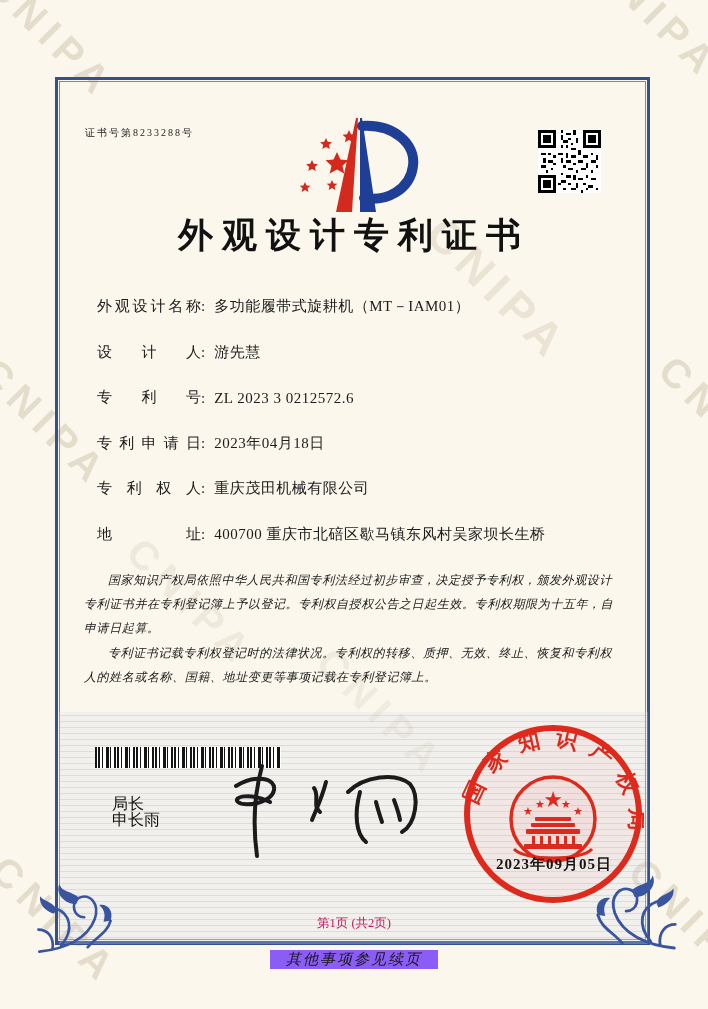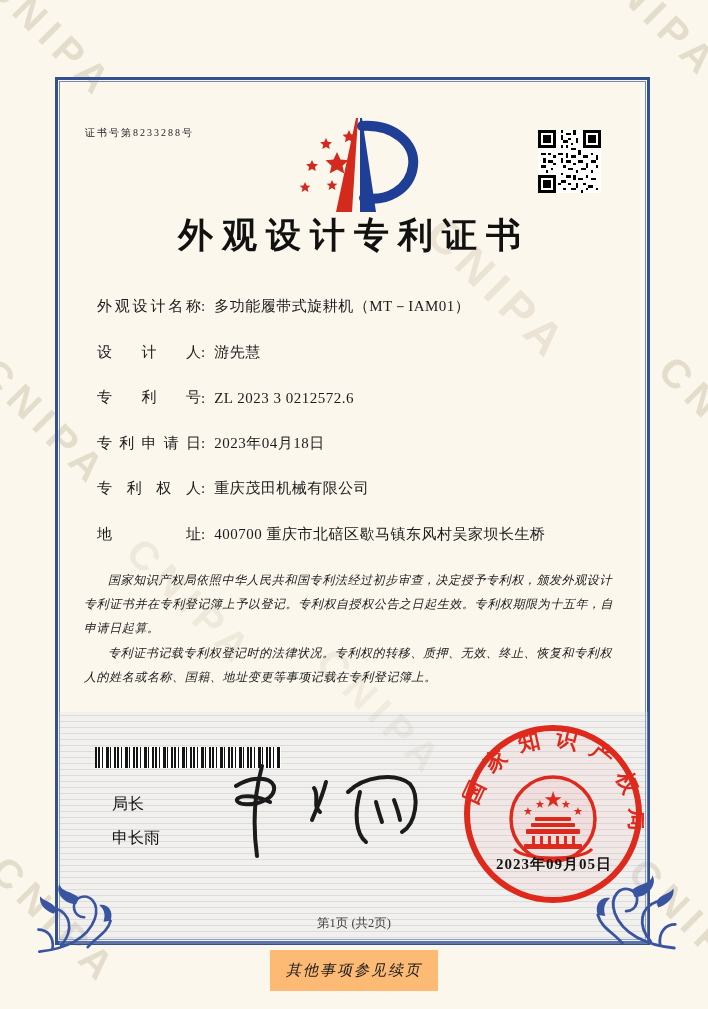--- a/index.html
+++ b/index.html
@@ -75,38 +75,38 @@
     background:repeating-linear-gradient(90deg,
       #141414 0 2px, #fff 2px 3px, #141414 3px 5px, #fff 5px 7px,
       #141414 7px 8px, #fff 8px 11px, #141414 11px 14px, #fff 14px 15px,
       #141414 15px 16px, #fff 16px 19px);
   }
   .signer-role{
     position:absolute; left:112px; top:794px; z-index:2;
     font-family:"Liberation Sans", sans-serif; font-size:16px; color:#111;
   }
   .signer-name{
-    position:absolute; left:112px; top:828px; z-index:2;
+    position:absolute; left:112px; top:810px; z-index:2;
     font-family:"Liberation Sans", sans-serif; font-size:16px; color:#111;
   }
   .signature{position:absolute; left:210px; top:758px; z-index:3;}
   .seal{position:absolute; left:462px; top:723px; z-index:2;}
   .seal-date{
     position:absolute; left:468px; top:855px; width:172px; z-index:3;
     text-align:center; font-size:15px; font-weight:bold; color:#151515; letter-spacing:1px;
   }
   .page-info{
     position:absolute; left:0; width:708px; top:915px; z-index:2;
-    text-align:center; font-size:12.5px; color:#404040;
+    text-align:center; font-size:12.5px; color:#be185d;
   }
   .cont-note{
     position:absolute; left:0; width:708px; top:950px; z-index:3; text-align:center;
   }
   .cont-note span{
-    display:inline-block; background:#fdba74; padding:11px 16px;
+    display:inline-block; background:#8b5cf6; padding:0 16px;
     font-size:15px; font-style:italic; color:#191919; letter-spacing:2px;
   }
 </style>
 </head>
 <body>
 
 <div class="page">
 
   <div class="wm wm1">CNIPA</div>
   <div class="wm wm2">CNIPA</div>

